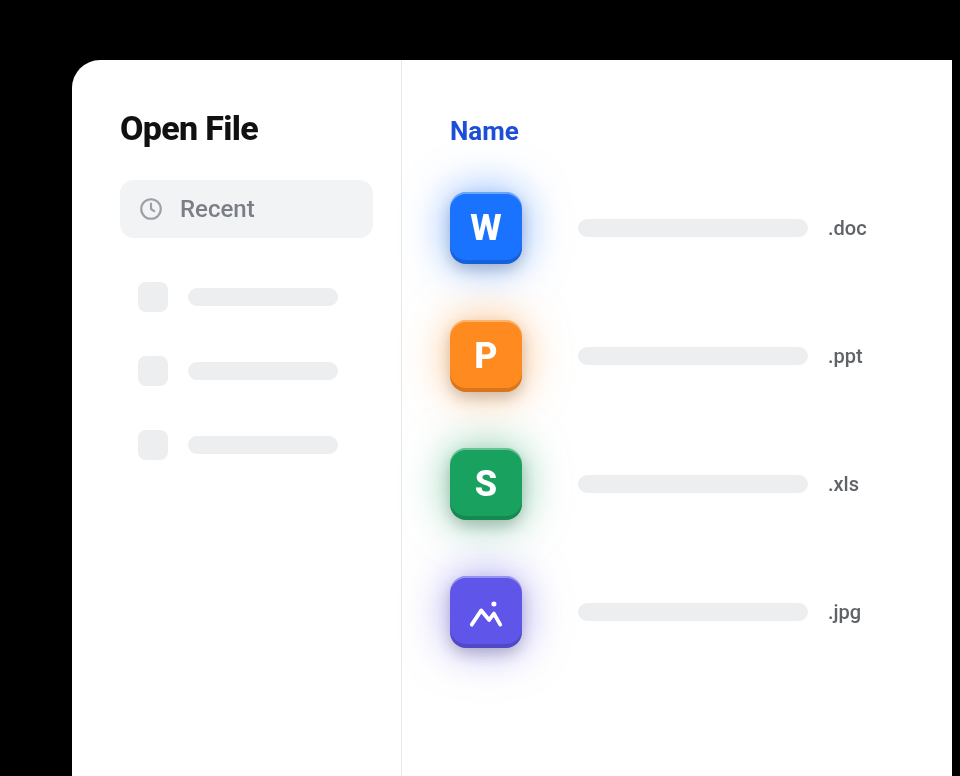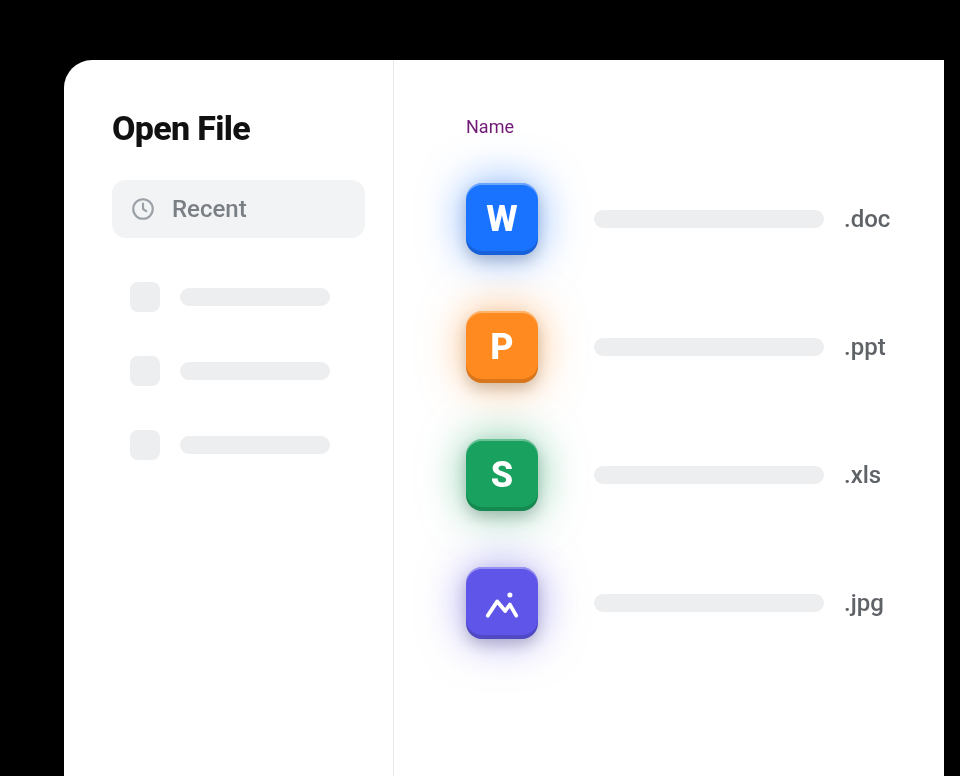--- a/index.html
+++ b/index.html
@@ -1,28 +1,27 @@
 <!DOCTYPE html>
 <html><head>
 <meta charset="utf-8">
 <style>
   * { box-sizing: border-box; margin: 0; padding: 0; }
   html, body { width: 960px; height: 776px; background: #000; font-family: -apple-system, BlinkMacSystemFont, "Segoe UI", Roboto, Helvetica, Arial, sans-serif; }
   .window {
     position: absolute;
-    left: 64px;
+    left: 72px;
     top: 60px;
     width: 880px;
     height: 716px;
     background: #fff;
     border-radius: 28px 0 0 0;
     box-shadow: -30px -30px 80px rgba(0,0,0,0.35);
     display: flex;
     overflow: hidden;
-    gap: 24px;
   }
   .sidebar {
     width: 330px;
     border-right: 1px solid #e8e8e8;
     padding: 48px 28px 0 48px;
   }
   .sidebar-title {
     font-size: 34px;
     font-weight: 800;
     color: #111;
@@ -53,23 +52,23 @@
     width: 30px; height: 30px; border-radius: 8px; background: #eceeef;
   }
   .ph-bar {
     height: 18px; border-radius: 9px; background: #eceeef;
   }
   .main {
     flex: 1;
     padding: 56px 0 0 48px;
   }
   .col-header {
-    font-size: 18px;
-    color: #701a75;
-    font-weight: 400;
+    font-size: 26px;
+    color: #1d4ed8;
+    font-weight: 700;
     margin-bottom: 36px;
   }
   .file-row {
     display: flex;
     align-items: center;
     height: 92px;
     margin-bottom: 36px;
     cursor: pointer;
   }
   .file-icon {
@@ -83,21 +82,21 @@
   .file-icon svg { width: 38px; height: 38px; }
   .file-name-bar {
     margin-left: 56px;
     height: 18px;
     width: 230px;
     border-radius: 9px;
     background: #edeeef;
   }
   .file-ext {
     margin-left: 20px;
-    font-size: 24px;
+    font-size: 20px;
     color: #5f6368;
     font-weight: 500;
   }
 </style>
 </head>
 <body>
 
 <div class="window">
 
   <div class="sidebar">

